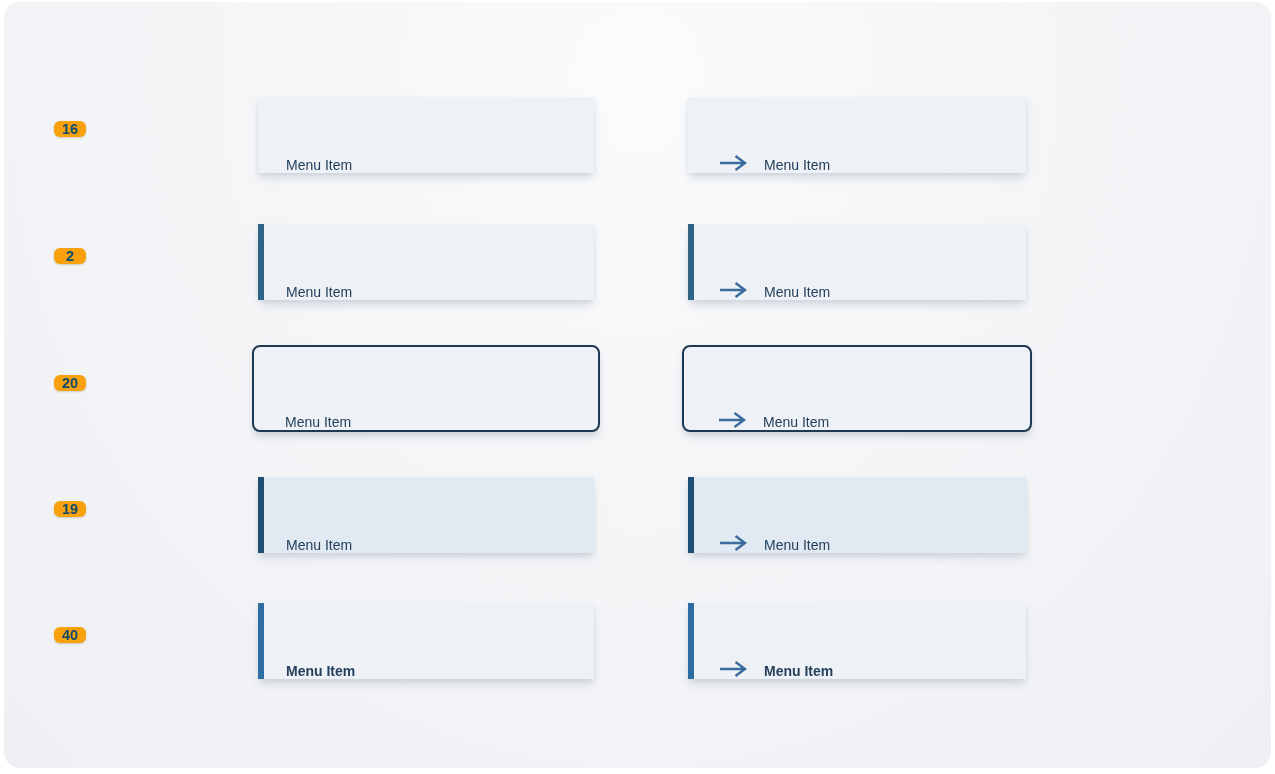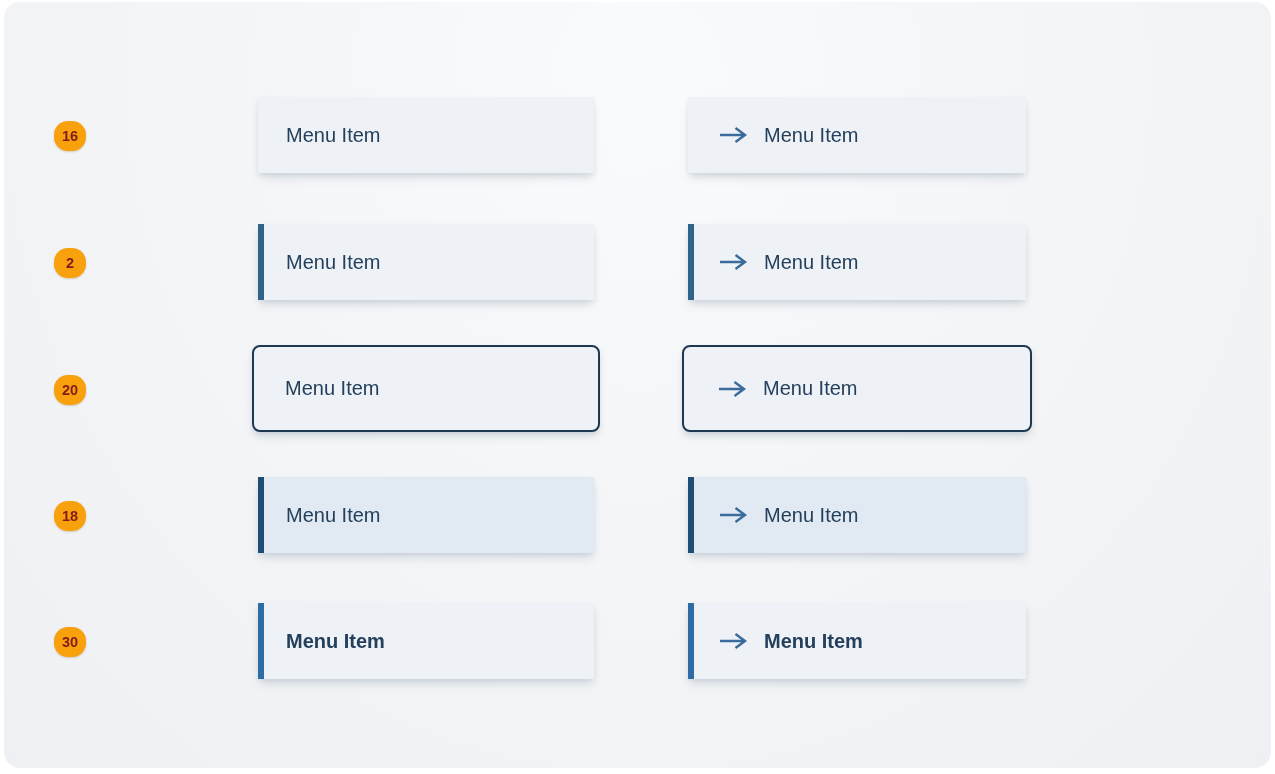--- a/index.html
+++ b/index.html
@@ -9,38 +9,38 @@
   .panel {
     position: absolute;
     left: 4px; right: 4px; top: 2px; bottom: 6px;
     border-radius: 16px;
     background: radial-gradient(ellipse at 50% 10%, #fafbfc 0%, #f5f6f8 40%, #eef0f3 100%);
   }
 
   .badge {
     position: absolute;
     left: 50px;
-    width: 32px; height: 30px;
+    width: 32px; height: 16px;
     background: #F9A10D;
-    border-radius: 14px;
-    color: #7f1d1d;
+    border-radius: 6px;
+    color: #0c4a6e;
     font-weight: bold;
     font-size: 14.5px;
     display: flex; align-items: center; justify-content: center;
     box-shadow: 0 1px 2px rgba(120,90,10,0.25);
   }
 
   .menu-item {
     position: absolute;
     height: 76px;
     display: flex;
-    align-items: center;
+    align-items: flex-end;
     background: #EEF2F6;
     color: #24405C;
-    font-size: 20px;
+    font-size: 14px;
     box-shadow: 0 6px 9px -2px rgba(130,145,165,0.30), 0 2px 4px rgba(130,145,165,0.12);
     cursor: pointer;
   }
   .col-left  { left: 254px; width: 336px; padding-left: 28px; }
   .col-right { left: 684px; width: 338px; padding-left: 30px; }
 
   .state-accent { border-left: 6px solid #2D6488; }
   .state-accent.col-left  { padding-left: 22px; }
   .state-accent.col-right { padding-left: 24px; }
 
@@ -99,32 +99,32 @@
   <div class="menu-item col-left state-focus" style="top:343px">
     <span class="label">Menu Item</span>
   </div>
   <div class="menu-item col-right state-focus" style="top:343px">
     <svg class="arrow-icon" viewBox="0 0 30 20">
       <path d="M2 10 H26 M17.5 3 L27 10 L17.5 17" fill="none" stroke="#3A6B9C" stroke-width="2.4"></path>
     </svg>
     <span class="label">Menu Item</span>
   </div>
 
-  <div class="badge" style="top:499px">18</div>
+  <div class="badge" style="top:499px">19</div>
   <div class="menu-item col-left state-hover" style="top:475px">
     <span class="label">Menu Item</span>
   </div>
   <div class="menu-item col-right state-hover" style="top:475px">
     <svg class="arrow-icon" viewBox="0 0 30 20">
       <path d="M2 10 H26 M17.5 3 L27 10 L17.5 17" fill="none" stroke="#3A6B9C" stroke-width="2.4"></path>
     </svg>
     <span class="label">Menu Item</span>
   </div>
 
-  <div class="badge" style="top:625px">30</div>
+  <div class="badge" style="top:625px">40</div>
   <div class="menu-item col-left state-active" style="top:601px">
     <span class="label">Menu Item</span>
   </div>
   <div class="menu-item col-right state-active" style="top:601px">
     <svg class="arrow-icon" viewBox="0 0 30 20">
       <path d="M2 10 H26 M17.5 3 L27 10 L17.5 17" fill="none" stroke="#3A6B9C" stroke-width="2.4"></path>
     </svg>
     <span class="label">Menu Item</span>
   </div>
 

